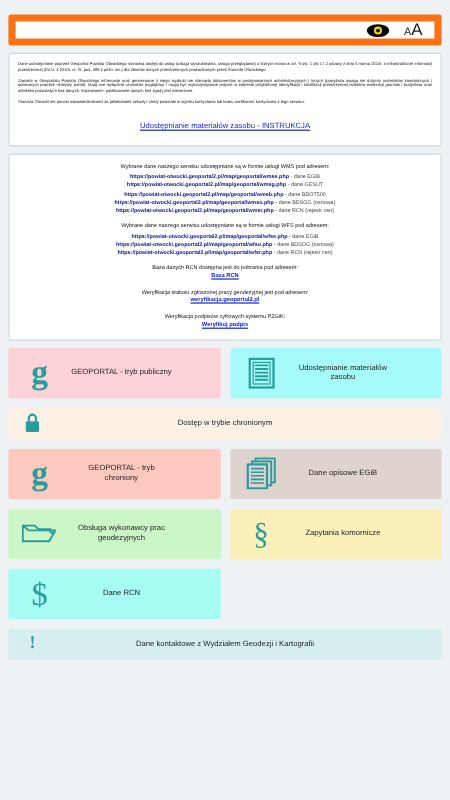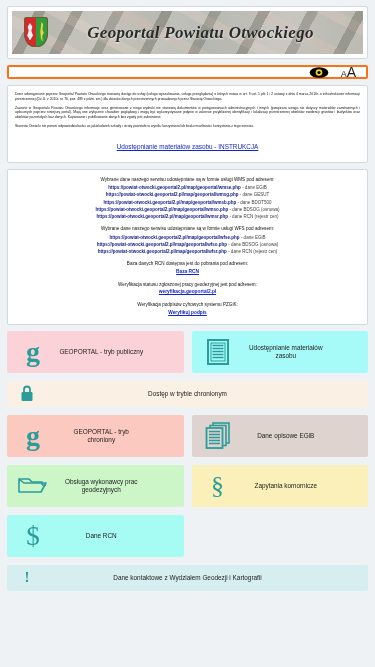--- a/index.html
+++ b/index.html
@@ -76,23 +76,23 @@
     width: 44%; height: 66%;
     background: #f3d23a;
     clip-path: polygon(40% 0, 70% 12%, 60% 40%, 85% 55%, 55% 70%, 60% 100%, 30% 86%, 18% 50%, 30% 24%);
   }
   .crest-border { position:absolute; inset:0; border:1px solid #6b5b3a; border-radius: 3px 3px 11px 11px/3px 3px 14px 14px; pointer-events:none;}
 
   
   .acc-bar {
     margin-top: 6px;
     background: #ffffff;
-    border: 2px solid #f97316;
+    border: 6px solid #f97316;
     border-radius: 2px;
-    height: 14px;
+    height: 26px;
     display: flex;
     align-items: center;
     justify-content: flex-end;
     gap: 12px;
     padding: 0 10px;
   }
   .eye-icon { width: 20px; height: 13px; display:block; }
   .aa {
     font-family: "Liberation Sans", sans-serif;
     color: #1a1a1a;
@@ -232,35 +232,20 @@
     font-weight: 700;
     color: #2a9d9b;
     line-height: 1;
   }
 </style>
 </head>
 <body>
 
 <div class="page">
 
-  <div class="banner-wrap">
-    <div class="banner">
-      <div class="banner-photo"></div>
-      <div class="crest">
-        <div class="half left">
-            <div class="eagle"></div>
-          </div>
-        <div class="half right">
-            <div class="key"></div>
-          </div>
-        <div class="crest-border"></div>
-      </div>
-      <div class="banner-title">Geoportal Powiatu Otwockiego</div>
-    </div>
-  </div>
 
   <div class="acc-bar">
     <span title="kontrast">
       <svg class="eye-icon" viewBox="0 0 30 18" xmlns="http://www.w3.org/2000/svg">
         <ellipse cx="15" cy="9" rx="14" ry="8" fill="#000000"></ellipse>
         <circle cx="15" cy="9" r="5" fill="#f5d312"></circle>
         <circle cx="15" cy="9" r="2.4" fill="#000000"></circle>
       </svg>
     </span>
     <span class="aa">

